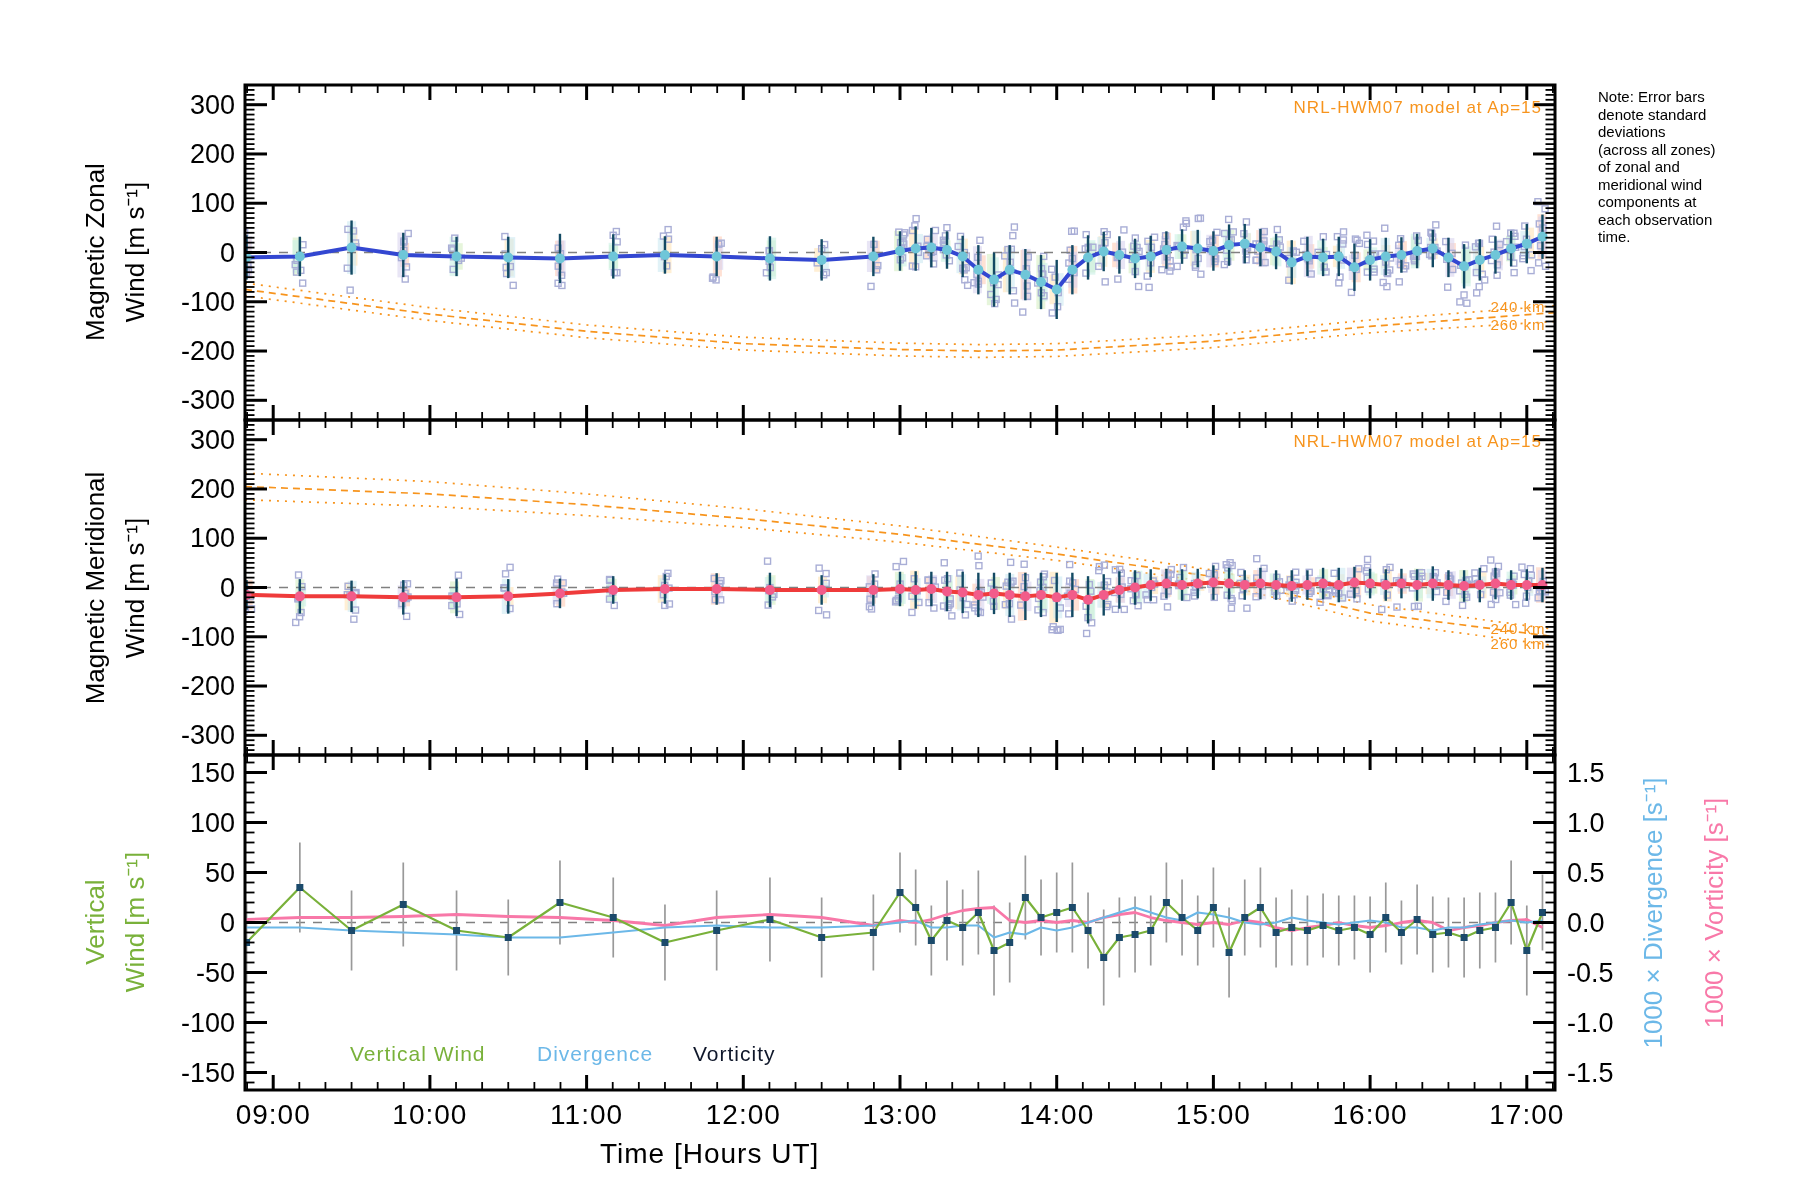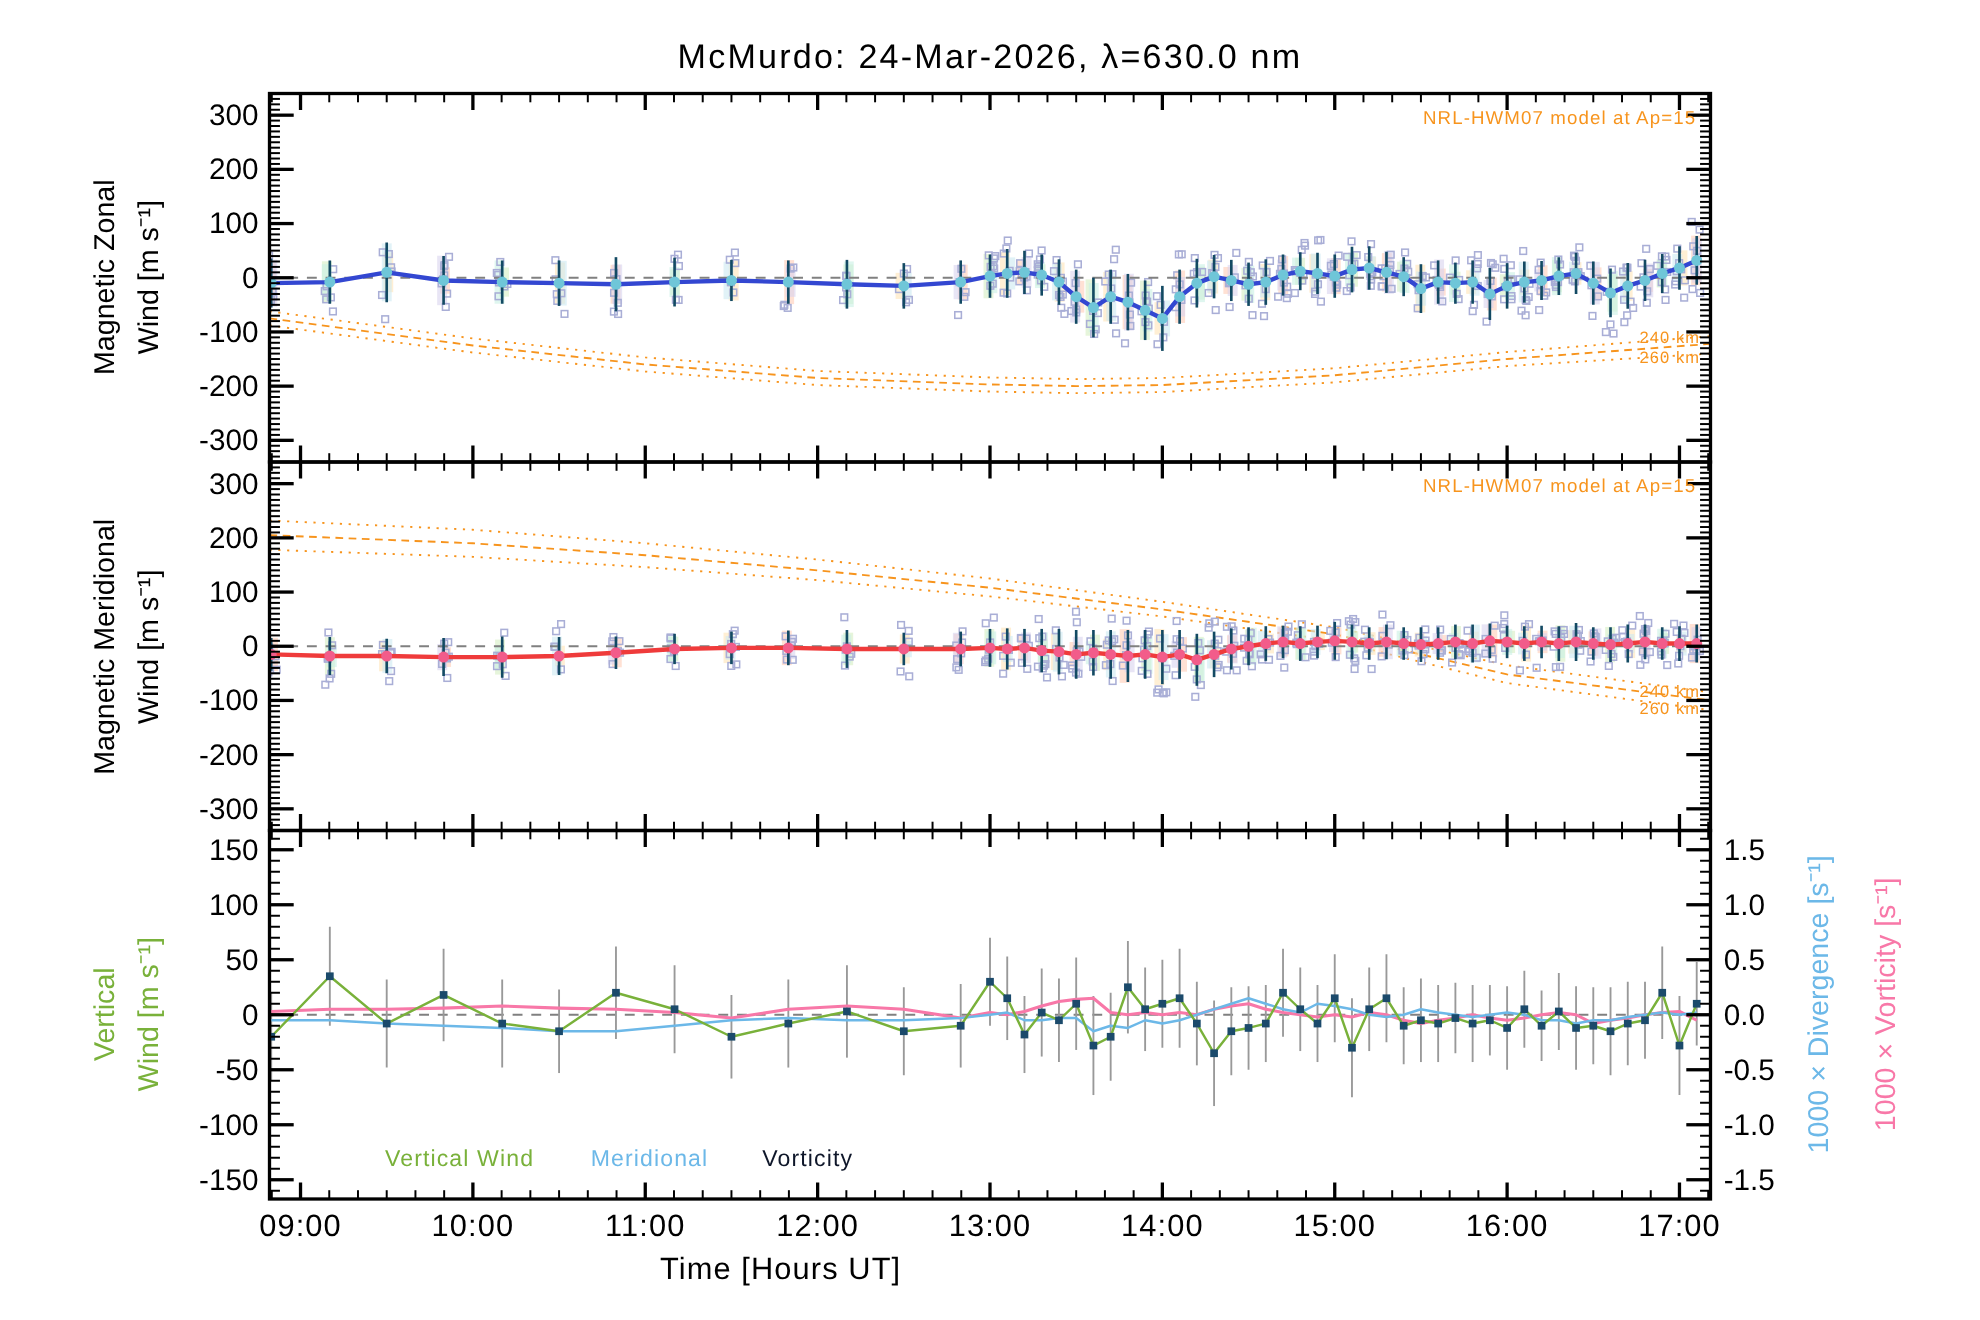--- a/index.html
+++ b/index.html
@@ -2067,28 +2067,36 @@
       <text x="273.20574162679424" y="1124" text-anchor="middle" fill="#000" font-size="28px" letter-spacing="1px">09:00</text>
       <text x="429.9043062200957" y="1124" text-anchor="middle" fill="#000" font-size="28px" letter-spacing="1px">10:00</text>
       <text x="586.6028708133972" y="1124" text-anchor="middle" fill="#000" font-size="28px" letter-spacing="1px">11:00</text>
       <text x="743.3014354066985" y="1124" text-anchor="middle" fill="#000" font-size="28px" letter-spacing="1px">12:00</text>
       <text x="900" y="1124" text-anchor="middle" fill="#000" font-size="28px" letter-spacing="1px">13:00</text>
       <text x="1056.6985645933014" y="1124" text-anchor="middle" fill="#000" font-size="28px" letter-spacing="1px">14:00</text>
       <text x="1213.3971291866028" y="1124" text-anchor="middle" fill="#000" font-size="28px" letter-spacing="1px">15:00</text>
       <text x="1370.0956937799042" y="1124" text-anchor="middle" fill="#000" font-size="28px" letter-spacing="1px">16:00</text>
       <text x="1526.7942583732058" y="1124" text-anchor="middle" fill="#000" font-size="28px" letter-spacing="1px">17:00</text>
     </svg>
-  <div class="title">McMurdo: 24-Mar-2026, λ=630.0 nm</div>
+  <div class="note">Note: Error bars
+denote standard
+deviations
+(across all zones)
+of zonal and
+meridional wind
+components at
+each observation
+time.</div>
   <div class="model-label model-label-zonal" style="color: rgb(247, 148, 29);">NRL-HWM07 model at Ap=15</div>
   <div class="model-label model-label-merid" style="color: rgb(247, 148, 29);">NRL-HWM07 model at Ap=15</div>
   <div class="ylab ylab-zonal">Magnetic Zonal
 Wind [m s⁻¹]</div>
   <div class="ylab ylab-merid">Magnetic Meridional
 Wind [m s⁻¹]</div>
   <div class="ylab ylab-vert" style="color: rgb(121, 177, 58);">Vertical
 Wind [m s⁻¹]</div>
   <div class="ylab-right ylab-div" style="color: rgb(108, 184, 232);">1000 × Divergence  [s⁻¹]</div>
   <div class="ylab-right ylab-vort" style="color: rgb(248, 120, 168);">1000 × Vorticity  [s⁻¹]</div>
   <div class="xlab">Time [Hours UT]</div>
   <div class="legend-item legend-green" style="color: rgb(121, 177, 58);">Vertical Wind</div>
-  <div class="legend-item legend-blue" style="color: rgb(108, 184, 232);">Meridional</div>
+  <div class="legend-item legend-blue" style="color: rgb(108, 184, 232);">Divergence</div>
   <div class="legend-item legend-pink" style="color: #0f172a;">Vorticity</div>
 </div>
 
 </body></html>

